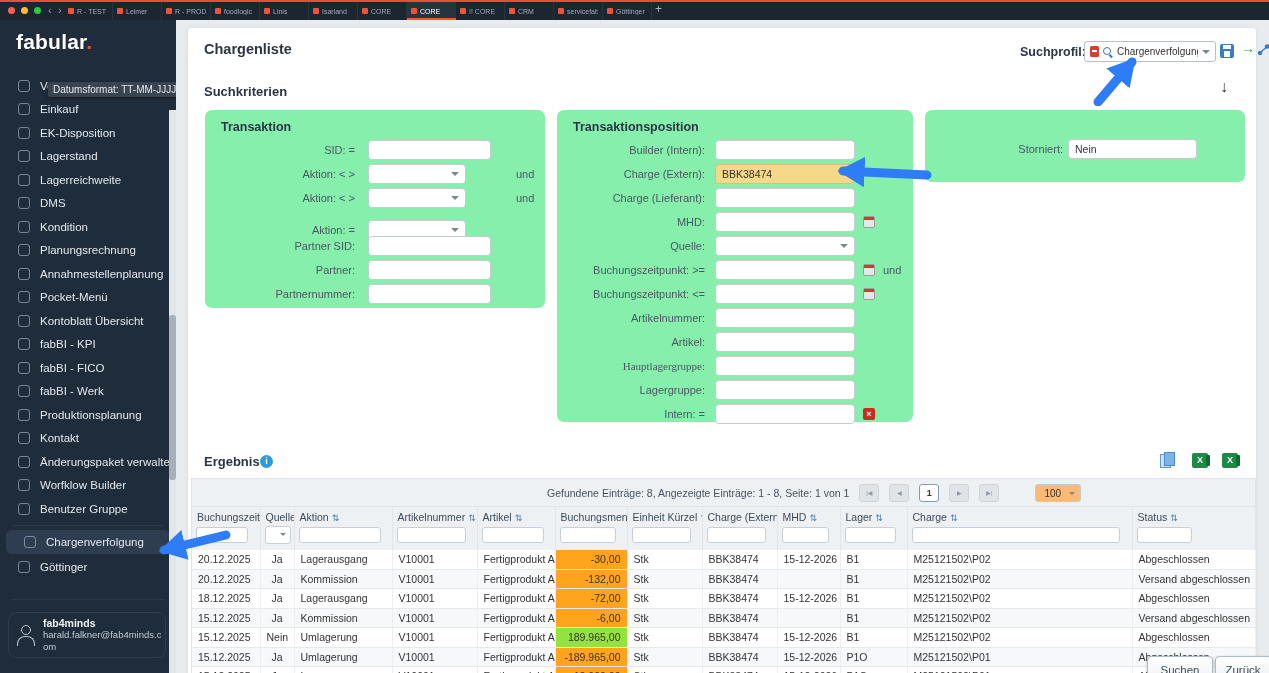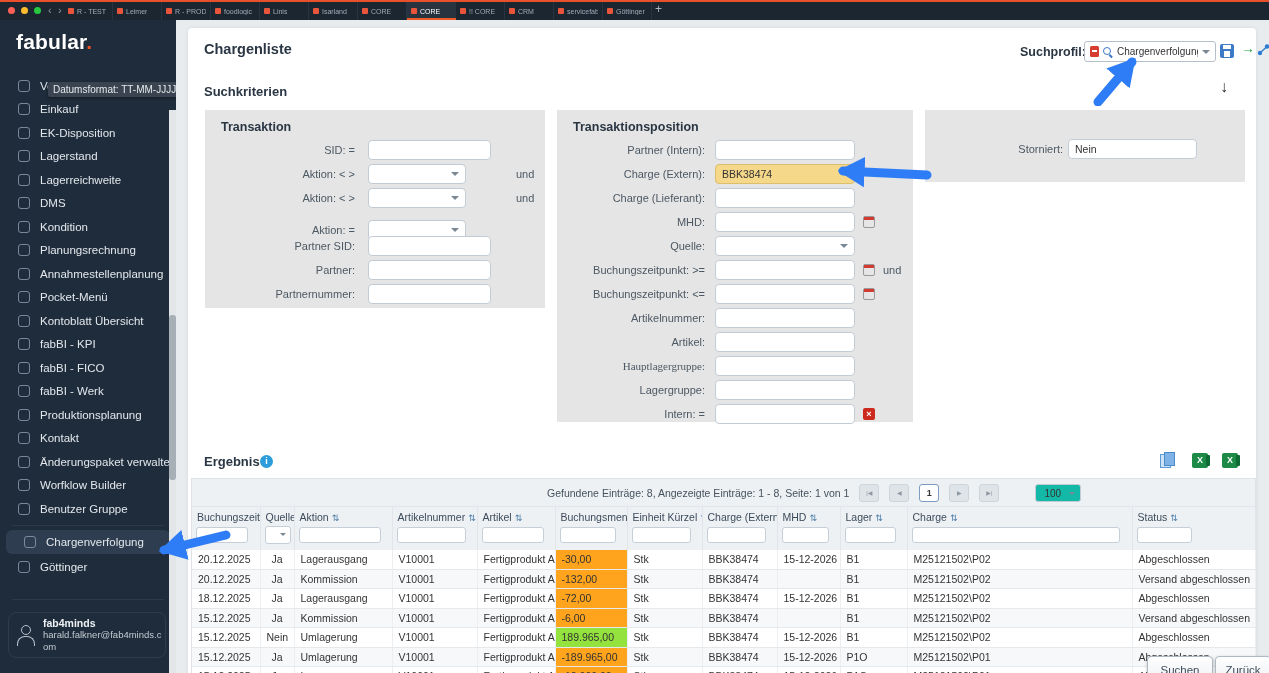--- a/index.html
+++ b/index.html
@@ -51,21 +51,21 @@
   .ic-mag::after{content:'';position:absolute;left:7px;top:7px;width:4px;height:1.5px;background:#3a76c4;transform:rotate(45deg);transform-origin:0 0;}
   .profile-dd .val{flex:1;font-size:10px;color:#333;white-space:nowrap;overflow:hidden;}
   .chev{width:0;height:0;border:4px solid transparent;border-top-color:#7a8794;margin-top:4px;flex:none;}
   .ic-floppy{position:absolute;left:1032px;top:16px;width:14px;height:14px;background:#3c79c7;border-radius:2px;}
   .ic-floppy::before{content:'';position:absolute;left:3px;top:1px;width:8px;height:4px;background:#fff;}
   .ic-floppy::after{content:'';position:absolute;left:4px;top:7px;width:6px;height:6px;background:#fff;}
   .ic-fwd{position:absolute;left:1053px;top:12px;font-size:14px;font-weight:700;color:#27a844;}
   .sec-title{position:absolute;left:16px;top:56px;font-size:13px;font-weight:700;color:#2a3644;}
   .dn-arrow{position:absolute;left:1032px;top:50px;font-size:16px;font-weight:700;color:#333;}
   
-  .panel{position:absolute;background:#e5e5e5;border-radius:0;}
+  .panel{position:absolute;background:#86efac;border-radius:7px;}
   .panel .p-title{position:absolute;left:16px;top:10px;font-size:12.5px;font-weight:700;color:#2a3644;}
   #panel1{left:17px;top:82px;width:340px;height:198px;}
   #panel2{left:369px;top:82px;width:356px;height:312px;}
   #panel3{left:737px;top:82px;width:320px;height:72px;}
   .f-row{position:absolute;left:0;right:0;height:20px;}
   .f-lbl{position:absolute;left:0;text-align:right;font-size:11px;color:#4c5863;line-height:20px;white-space:nowrap;}
   #panel1 .f-lbl{width:150px;} #panel2 .f-lbl{width:148px;}
   .inp,.sel{position:absolute;height:20px;border:1px solid #c3ccd5;border-radius:4px;background:#fff;box-sizing:border-box;font-family:inherit;font-size:10.5px;color:#333;padding:0 6px;}
   .inp.hl{background:#f5d88a;border-color:#dcbf6d;font-weight:400;}
   #panel1 .inp{left:163px;width:123px;} #panel1 .sel{left:163px;width:98px;}
@@ -86,32 +86,32 @@
   .ic-copy::before{content:'';position:absolute;left:0;top:2px;width:9px;height:12px;background:#cfe3f7;border:1px solid #5a9bd5;}
   .ic-copy::after{content:'';position:absolute;left:4px;top:0;width:9px;height:12px;background:#7fb3e8;border:1px solid #4a8bc9;}
   .ic-xls{position:absolute;top:425px;width:16px;height:15px;background:#1d8a47;border-radius:2px;color:#fff;font-size:9px;font-weight:700;text-align:center;line-height:15px;}
   .ic-xls::after{content:'';position:absolute;right:-2px;top:2px;width:4px;height:11px;background:#0f6b35;border-radius:1px;}
   
   .tbl-wrap{position:absolute;left:3px;top:450px;width:1063px;border:1px solid #dfe3e7;}
   .pg-band{height:27px;background:#eef1f4;display:flex;align-items:center;gap:10px;padding-left:355px;border-bottom:1px solid #e2e6ea;}
   .pg-sum{font-size:10.5px;color:#45525e;white-space:nowrap;}
   .pbtn{width:18px;height:16px;background:#dfe4e8;border:1px solid #cdd4da;border-radius:3px;font-size:6px;color:#8e98a2;display:flex;align-items:center;justify-content:center;}
   .pbtn.cur{background:#fff;border-color:#7d9cc0;color:#333;font-size:9px;font-weight:700;}
-  .psel{width:46px;height:18px;background:#14b8a6;border:1px solid #c3ccd5;border-radius:3px;position:relative;font-size:10px;color:#333;line-height:18px;padding-left:8px;box-sizing:border-box;margin-left:26px;}
+  .psel{width:46px;height:18px;background:#fdba74;border:1px solid #c3ccd5;border-radius:3px;position:relative;font-size:10px;color:#333;line-height:18px;padding-left:8px;box-sizing:border-box;margin-left:26px;}
   .psel::after{content:'';position:absolute;right:5px;top:7px;border:3.5px solid transparent;border-top-color:#7a8794;}
   table.grid{border-collapse:collapse;table-layout:fixed;width:1063px;}
   .grid th{background:#eef1f4;font-size:10.5px;font-weight:400;color:#3c4b5b;text-align:left;padding:4px 5px 1px;white-space:nowrap;overflow:hidden;border-right:1px solid #e2e6ea;}
   .grid .sort{color:#4c7ea9;font-size:9px;margin-left:3px;}
   .grid td.fcell{background:#eef1f4;padding:2px 4px 6px;border-right:1px solid #e2e6ea;}
   .fin{height:16px;border:1px solid #c6cfd8;border-radius:3px;background:#fff;box-sizing:border-box;display:block;font-size:10px;padding:0 4px;font-family:inherit;}
   .fsel{width:24px;height:16px;border:1px solid #c6cfd8;border-radius:3px;background:#fff;position:relative;}
   .fsel::after{content:'';position:absolute;right:4px;top:6px;border:3.5px solid transparent;border-top-color:#7a8794;}
   .grid td.c{font-size:10.5px;color:#333;padding:0 6px;height:18.5px;border-bottom:1px solid #e6e9ec;border-right:1px solid #eceff2;white-space:nowrap;overflow:hidden;}
   .grid tr.alt td.c{background:#f6f8f9;}
-  .grid td.num{font-weight:400;}
+  .grid td.num{text-align:right;font-weight:400;}
   .grid td.ctr{text-align:center;}
   
   .fbtn{position:absolute;height:26px;background:linear-gradient(#fefefe,#eef1f4);border:1px solid #aeb9c4;border-radius:4px;font-size:11.5px;color:#3f4d5c;text-align:center;line-height:24px;box-shadow:0 1px 3px rgba(0,0,0,.25);z-index:20;font-family:inherit;}
   #btn-suchen{left:1147px;top:656px;width:66px;}
   #btn-zurueck{left:1215px;top:656px;width:56px;}
   .annot{position:absolute;z-index:50;pointer-events:none;}
 </style>
 </head>
 <body>
 
@@ -330,21 +330,21 @@
             <input class="inp" style="">
           </div>
           <div class="f-row" style="top: 174px;">
             <span class="f-lbl">Partnernummer:</span>
             <input class="inp" style="">
           </div>
         </div>
       <div class="panel" id="panel2">
         <div class="p-title">Transaktionsposition</div>
       <div class="f-row" style="top: 30px;">
-            <span class="f-lbl">Partner (Intern):</span>
+            <span class="f-lbl">Builder (Intern):</span>
             <input class="inp" style="">
           </div>
           <div class="f-row" style="top: 54px;">
             <span class="f-lbl">Charge (Extern):</span>
             <input class="inp hl" value="BBK38474" style="">
           </div>
           <div class="f-row" style="top: 78px;">
             <span class="f-lbl">Charge (Lieferant):</span>
             <input class="inp" style="">
           </div>

